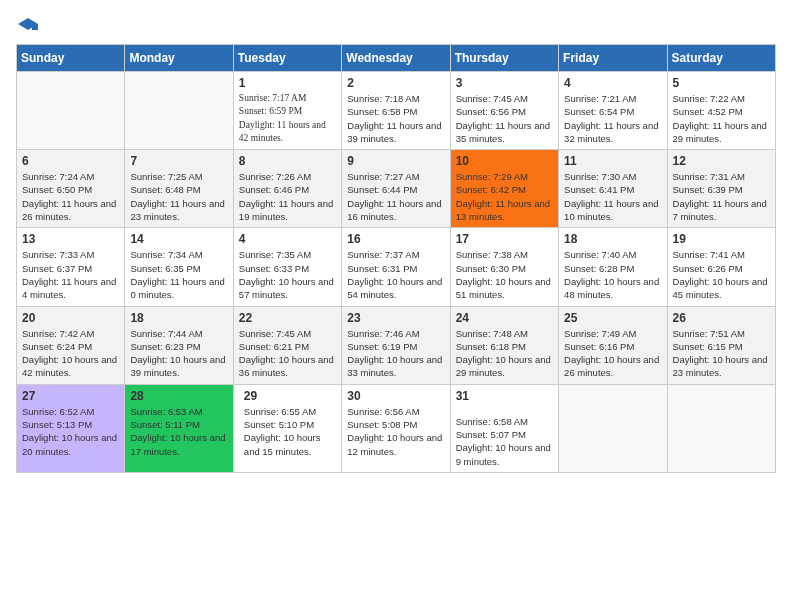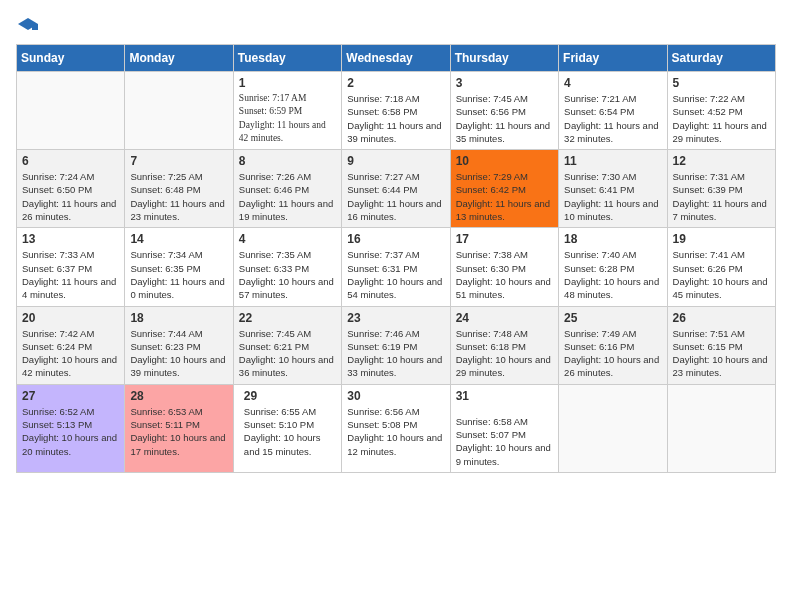--- a/index.html
+++ b/index.html
@@ -276,21 +276,21 @@
 Daylight: 10 hours and 23 minutes.</div>
         </td>
       </tr>
       <tr>
         <td style="background-color: #c4b5fd;">
           <span class="day-number">27</span>
           <div class="day-info" style="white-space: pre-line;">Sunrise: 6:52 AM
 Sunset: 5:13 PM
 Daylight: 10 hours and 20 minutes.</div>
         </td>
-        <td style="background-color: #fca5a5;">
+        <td style="background-color: #22c55e;">
           <span class="day-number">28</span>
           <div class="day-info" style="white-space: pre-line;">Sunrise: 6:53 AM
 Sunset: 5:11 PM
 Daylight: 10 hours and 17 minutes.</div>
         </td>
         <td style="background-color: rgb(255, 255, 255); padding-left: 10px;">
           <span class="day-number">29</span>
           <div class="day-info" style="white-space: pre-line;">Sunrise: 6:55 AM
 Sunset: 5:10 PM
 Daylight: 10 hours and 15 minutes.</div>

